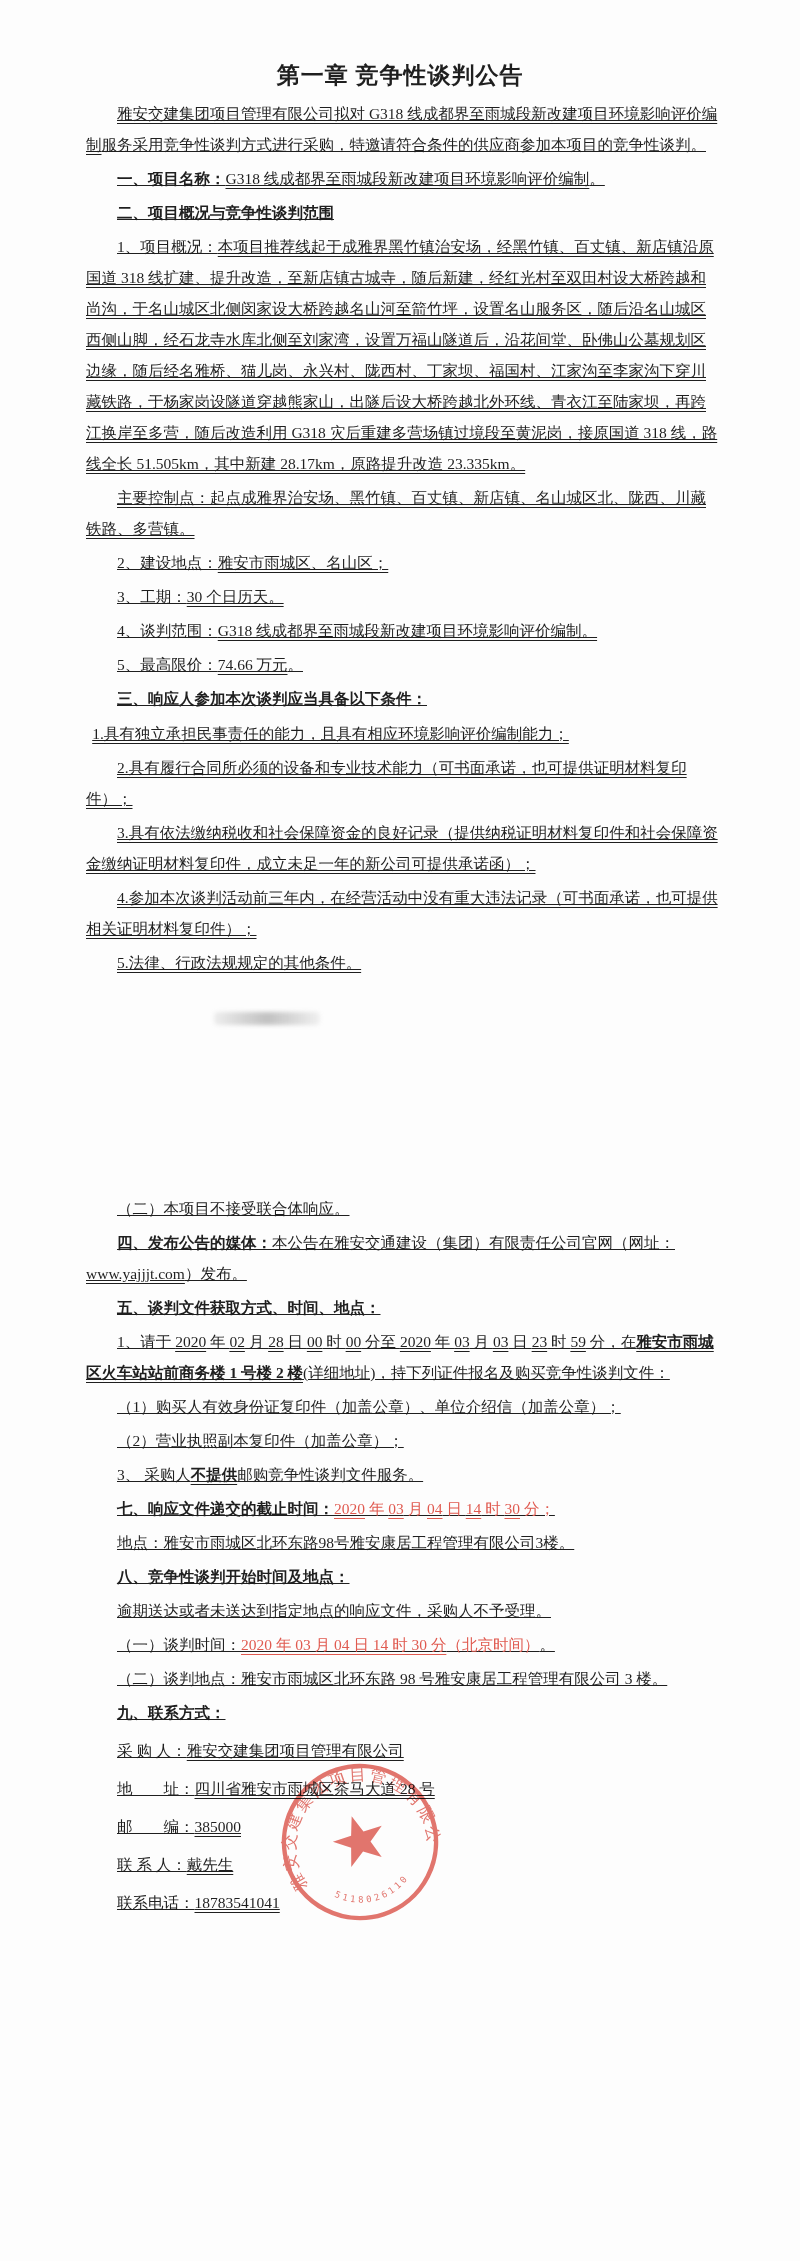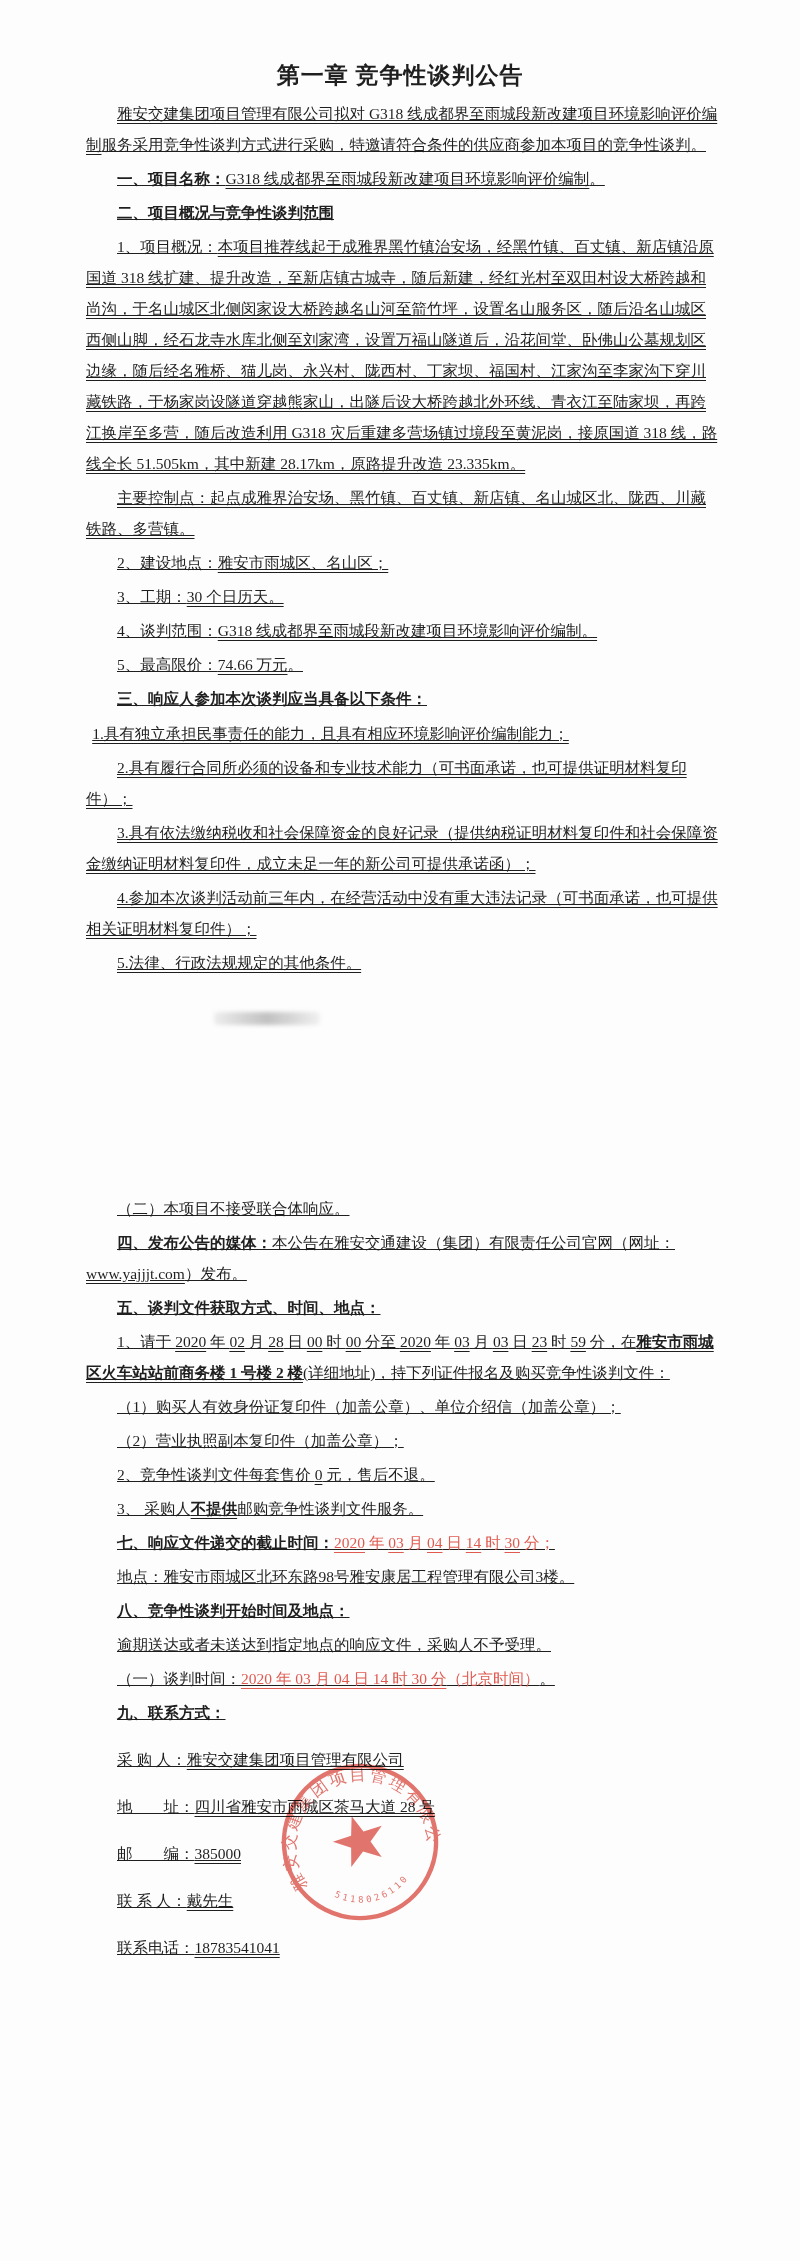--- a/index.html
+++ b/index.html
@@ -25,21 +25,21 @@
     margin:6px 0 0 86px;
     font-size:15.5px;
     line-height:31px;
   }
   .docbody p{
     margin:3px 0 0 0;
     text-indent:2em;
     text-decoration:underline;
   }
   .docbody p.tight{margin-top:4px;text-indent:0.4em;}
-  .docbody p.c{margin-top:16px;}
+  .docbody p.c{margin-top:7px;}
   .docbody div.sp{height:212px;}
   .b{font-weight:bold;}
   .u{text-decoration:underline;text-underline-offset:4px;text-decoration-thickness:1px;}
   .r{color:#e05a50;}
   .stamp{
     position:absolute;
     left:276px;top:1758px;
     width:168px;height:168px;
     opacity:0.82;
     mix-blend-mode:multiply;
@@ -77,27 +77,27 @@
       <p class=""><span class="u">3.具有依法缴纳税收和社会保障资金的良好记录（提供纳税证明材料复印件和社会保障资金缴纳证明材料复印件，成立未足一年的新公司可提供承诺函）；</span></p>
       <p class=""><span class="u">4.参加本次谈判活动前三年内，在经营活动中没有重大违法记录（可书面承诺，也可提供相关证明材料复印件）；</span></p>
       <p class=""><span class="u">5.法律、行政法规规定的其他条件。</span></p>
       <div class="sp"></div>
       <p class=""><span class="">（二）本项目不接受联合体响应。</span></p>
       <p class=""><span class="b">四、发布公告的媒体：</span><span class="">本公告在雅安交通建设（集团）有限责任公司官网（网址：</span><span class="u">www.yajjjt.com</span><span class="">）发布。</span></p>
       <p class=""><span class="b">五、谈判文件获取方式、时间、地点：</span></p>
       <p class=""><span class="">1、请于 </span><span class="u">2020</span><span class=""> 年 </span><span class="u">02</span><span class=""> 月 </span><span class="u">28</span><span class=""> 日 </span><span class="u">00</span><span class=""> 时 </span><span class="u">00</span><span class=""> 分至 </span><span class="u">2020</span><span class=""> 年 </span><span class="u">03</span><span class=""> 月 </span><span class="u">03</span><span class=""> 日 </span><span class="u">23</span><span class=""> 时 </span><span class="u">59</span><span class=""> 分，在</span><span class="b u">雅安市雨城区火车站站前商务楼 1 号楼 2 楼</span><span class="">(详细地址)，持下列证件报名及购买竞争性谈判文件：</span></p>
       <p class=""><span class="">（1）购买人有效身份证复印件（加盖公章）、单位介绍信（加盖公章）；</span></p>
       <p class=""><span class="">（2）营业执照副本复印件（加盖公章）；</span></p>
-      <p class=""><span class="">2、竞争性谈判文件每套售价 </span><span class="u">0</span><span class=""> 元，售后不退。</span></p>
       <p class=""><span class="">3、 采购人</span><span class="b u">不提供</span><span class="">邮购竞争性谈判文件服务。</span></p>
       <p class=""><span class="b">七、响应文件递交的截止时间：</span><span class="u r">2020</span><span class="r"> 年 </span><span class="u r">03</span><span class="r"> 月 </span><span class="u r">04</span><span class="r"> 日 </span><span class="u r">14</span><span class="r"> 时 </span><span class="u r">30</span><span class="r"> 分；</span></p>
       <p class=""><span class="">地点：雅安市雨城区北环东路98号雅安康居工程管理有限公司3楼。</span></p>
       <p class=""><span class="b">八、竞争性谈判开始时间及地点：</span></p>
       <p class=""><span class="">逾期送达或者未送达到指定地点的响应文件，采购人不予受理。</span></p>
       <p class=""><span class="">（一）谈判时间：</span><span class="u r">2020 年 03 月 04 日 14 时 30 分</span><span class="r">（北京时间）</span><span class="">。</span></p>
+      <p class=""><span class="">（二）谈判地点：雅安市雨城区北环东路 98 号雅安康居工程管理有限公司 3 楼。</span></p>
       <p class=""><span class="b">九、联系方式：</span></p>
       <p class="c"><span class="">采 购 人：</span><span class="u">雅安交建集团项目管理有限公司</span></p>
       <p class="c"><span class="">地　　址：</span><span class="u">四川省雅安市雨城区茶马大道 28 号</span></p>
       <p class="c"><span class="">邮　　编：</span><span class="u">385000</span></p>
       <p class="c"><span class="">联 系 人：</span><span class="u">戴先生</span></p>
       <p class="c"><span class="">联系电话：</span><span class="u">18783541041</span></p>
     </div>
 
   <div class="smudge"></div>
 

